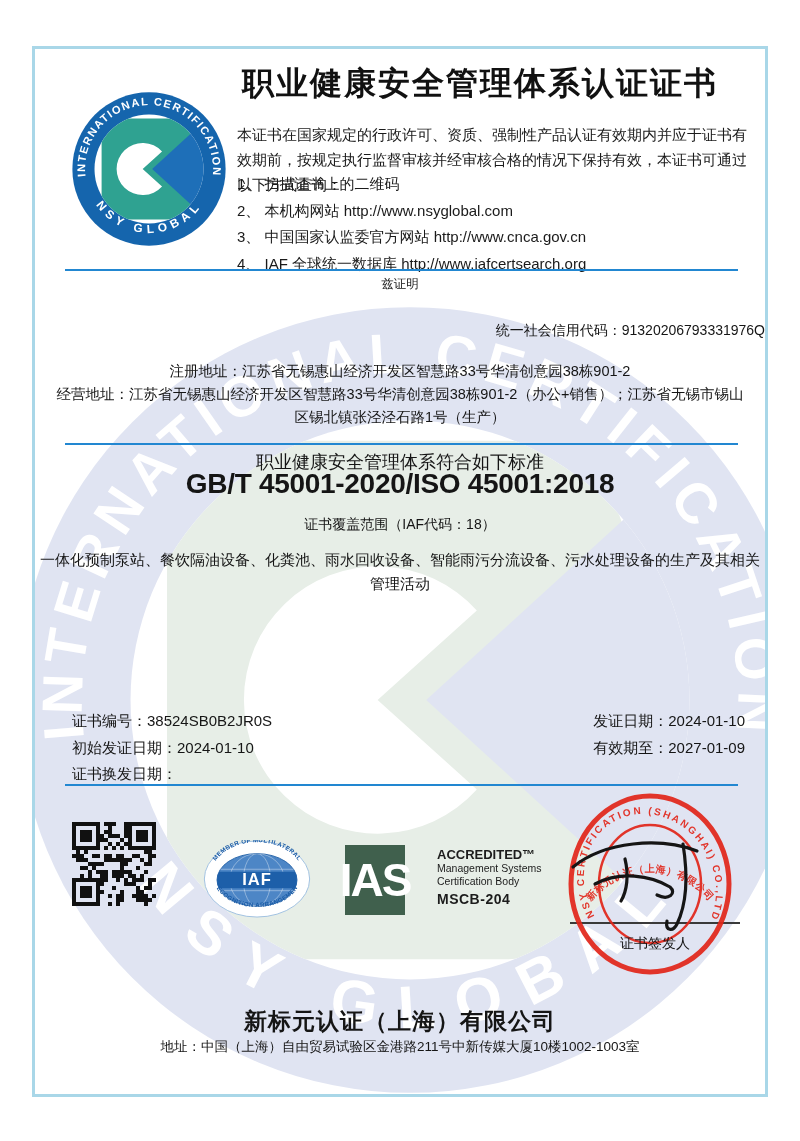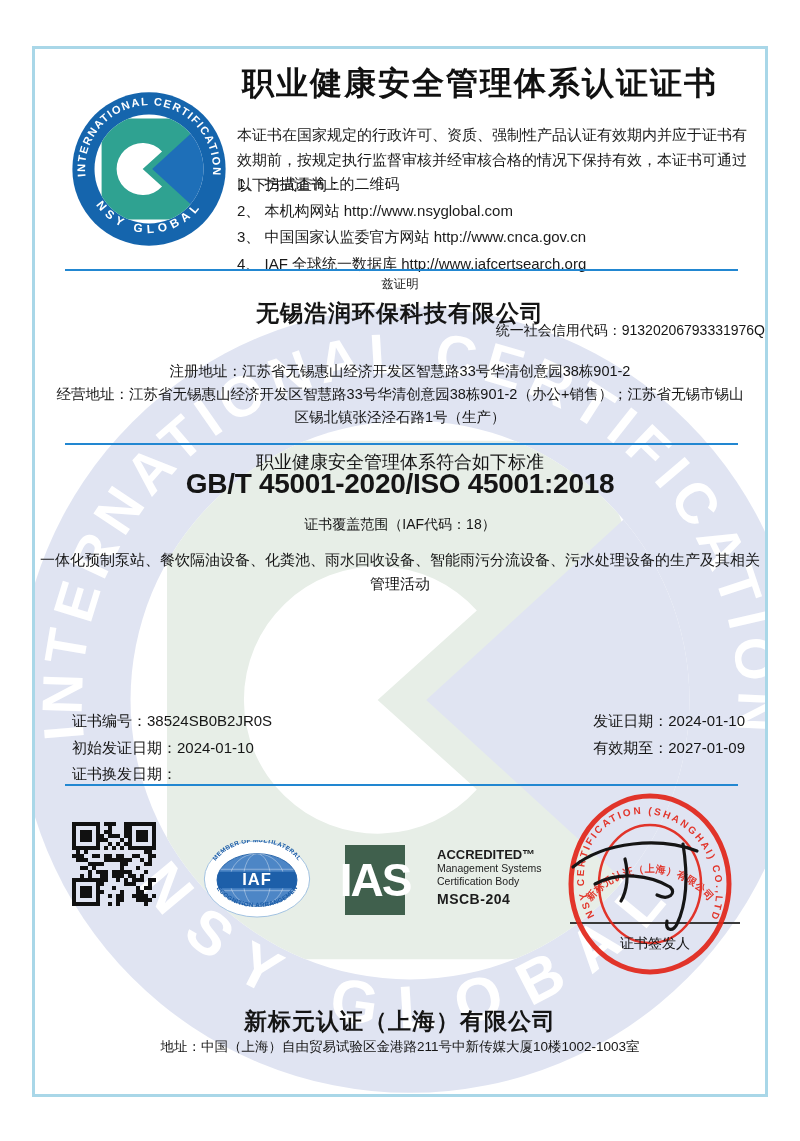--- a/index.html
+++ b/index.html
@@ -98,21 +98,20 @@
   <div class="layer qlist">
     <div>1、 扫描证书上的二维码</div>
     <div>2、 本机构网站 http://www.nsyglobal.com</div>
     <div>3、 中国国家认监委官方网站 http://www.cnca.gov.cn</div>
     <div>4、 IAF 全球统一数据库 http://www.iafcertsearch.org</div>
   </div>
 
   <div class="layer rule r1"></div>
 
   <div class="layer center certify-label">兹证明</div>
-  <div class="layer center company">无锡浩润环保科技有限公司</div>
   <div class="layer center credit"><span>统一社会信用代码：</span><span>91320206793331976Q</span></div>
 
   <div class="layer addr">
     <div>注册地址：江苏省无锡惠山经济开发区智慧路33号华清创意园38栋901-2</div>
     <div>经营地址：江苏省无锡惠山经济开发区智慧路33号华清创意园38栋901-2（办公+销售）；江苏省无锡市锡山区锡北镇张泾泾石路1号（生产）</div>
   </div>
 
   <div class="layer rule r2"></div>
 
   <div class="layer center std-head">职业健康安全管理体系符合如下标准</div>

